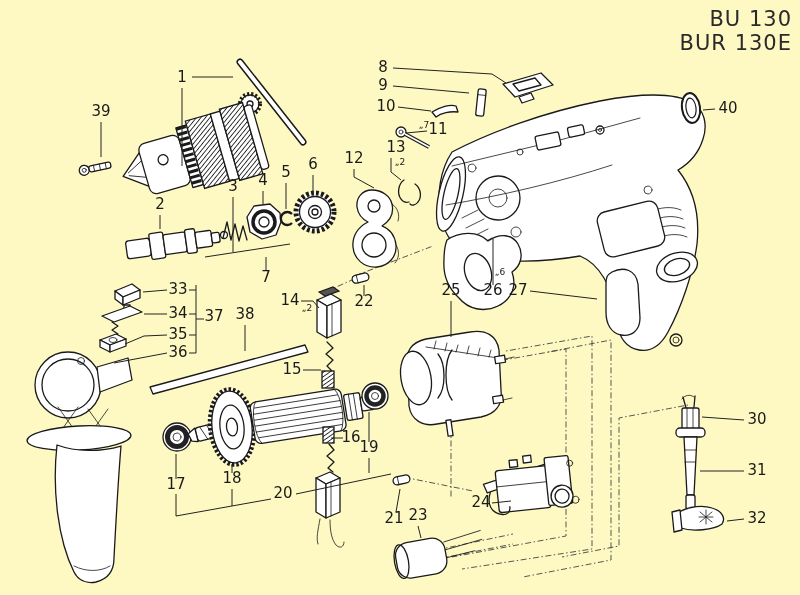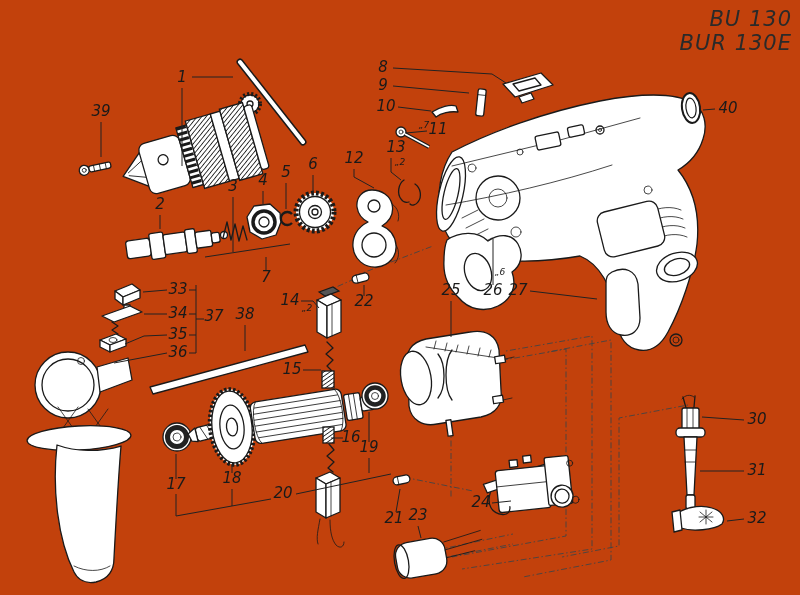--- a/index.html
+++ b/index.html
@@ -1,17 +1,17 @@
 <!DOCTYPE html>
 <html><head>
 <meta charset="utf-8">
 <style>
   html,body{margin:0;padding:0;background:#fff;}
-  #stage{position:relative;width:800px;height:595px;background:#c2410c;overflow:hidden;
-         font-family:"DejaVu Sans","Liberation Sans",sans-serif;font-style:italic;}
+  #stage{position:relative;width:800px;height:595px;background:#fef9c3;overflow:hidden;
+         font-family:"DejaVu Sans","Liberation Sans",sans-serif;}
   svg{display:block;}
   .ln{fill:none;stroke:#1a1a1a;stroke-width:1.3;stroke-linecap:round;stroke-linejoin:round;}
   .lnf{fill:#ffffff;stroke:#1a1a1a;stroke-width:1.3;stroke-linejoin:round;}
   .thin{stroke-width:0.8;}
   .leader{fill:none;stroke:#222222;stroke-width:1;}
   .dd{fill:none;stroke:#444444;stroke-width:0.9;stroke-dasharray:1.5 2.5 6 2.5;}
   .callout{font-family:"DejaVu Sans","Liberation Sans",sans-serif;font-size:15px;fill:#1a1a1a;text-anchor:middle;}
   .anno{font-family:"DejaVu Sans","Liberation Sans",sans-serif;font-size:9px;fill:#1a1a1a;text-anchor:middle;}
   .title-text{font-family:"DejaVu Sans","Liberation Sans",sans-serif;font-size:21px;fill:#2a2a2a;letter-spacing:1px;}
 </style>

